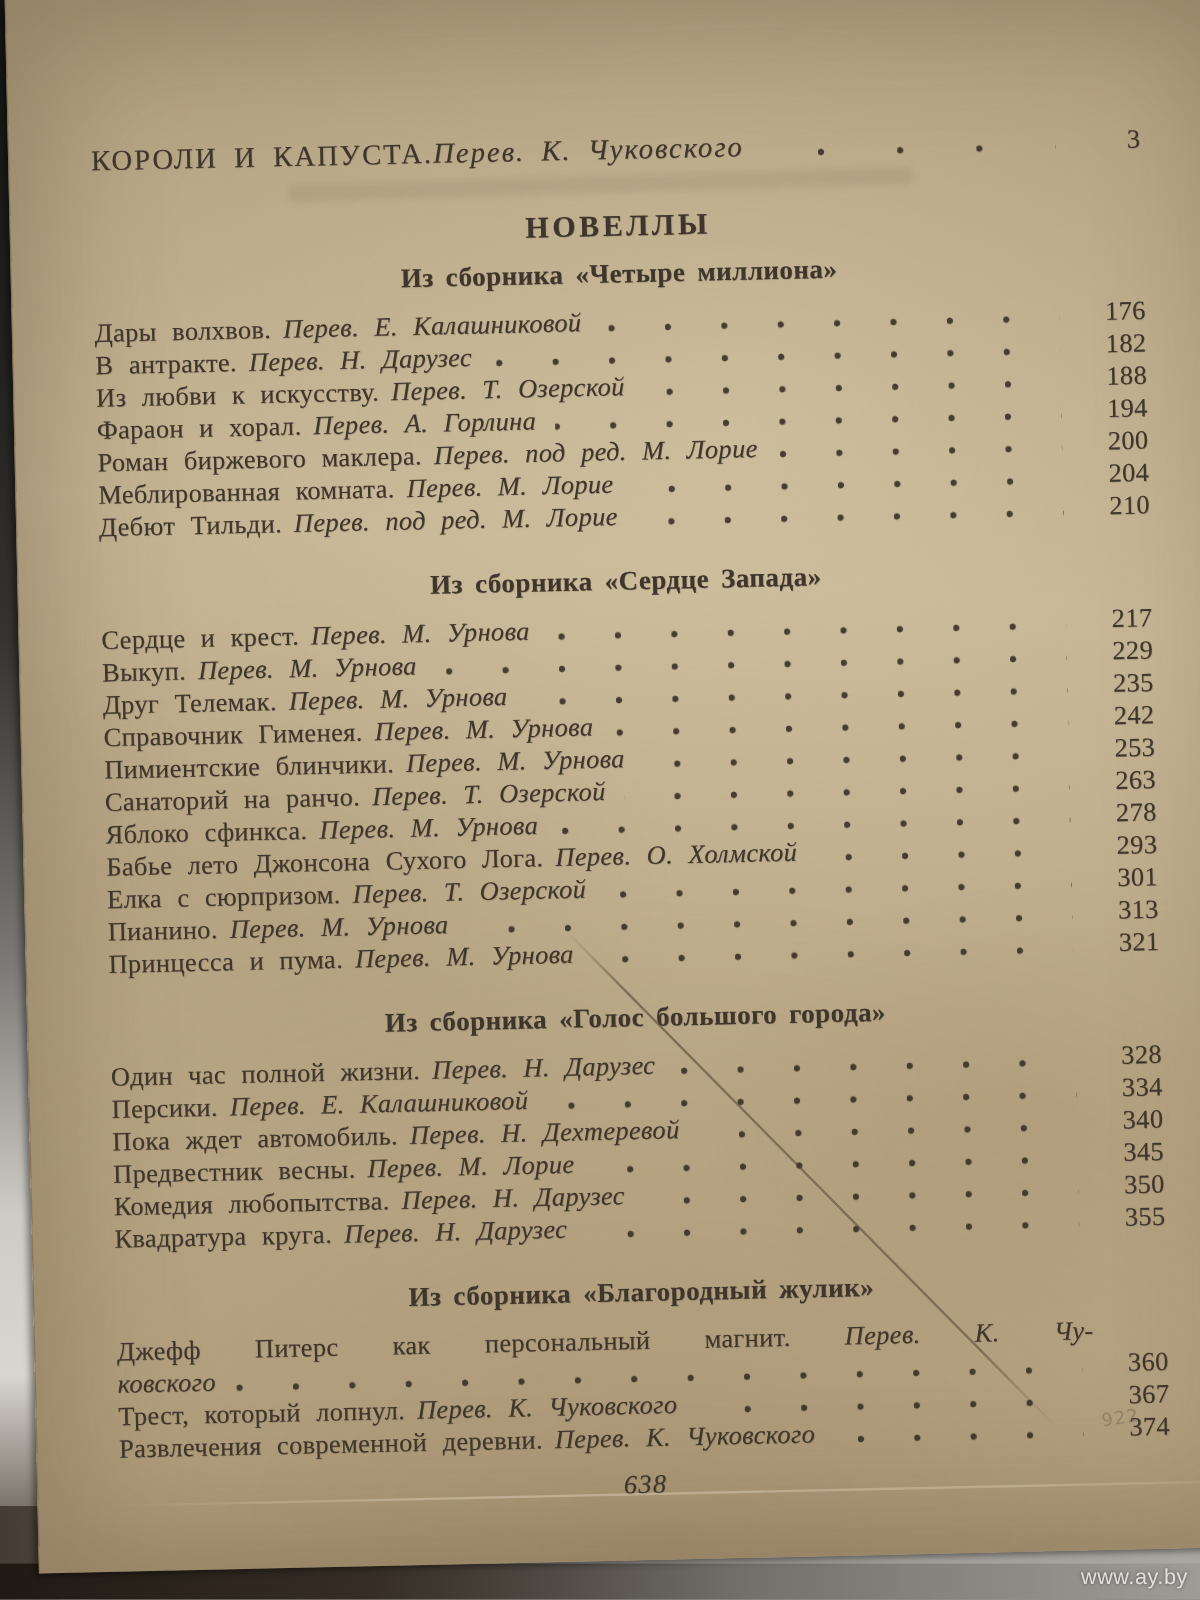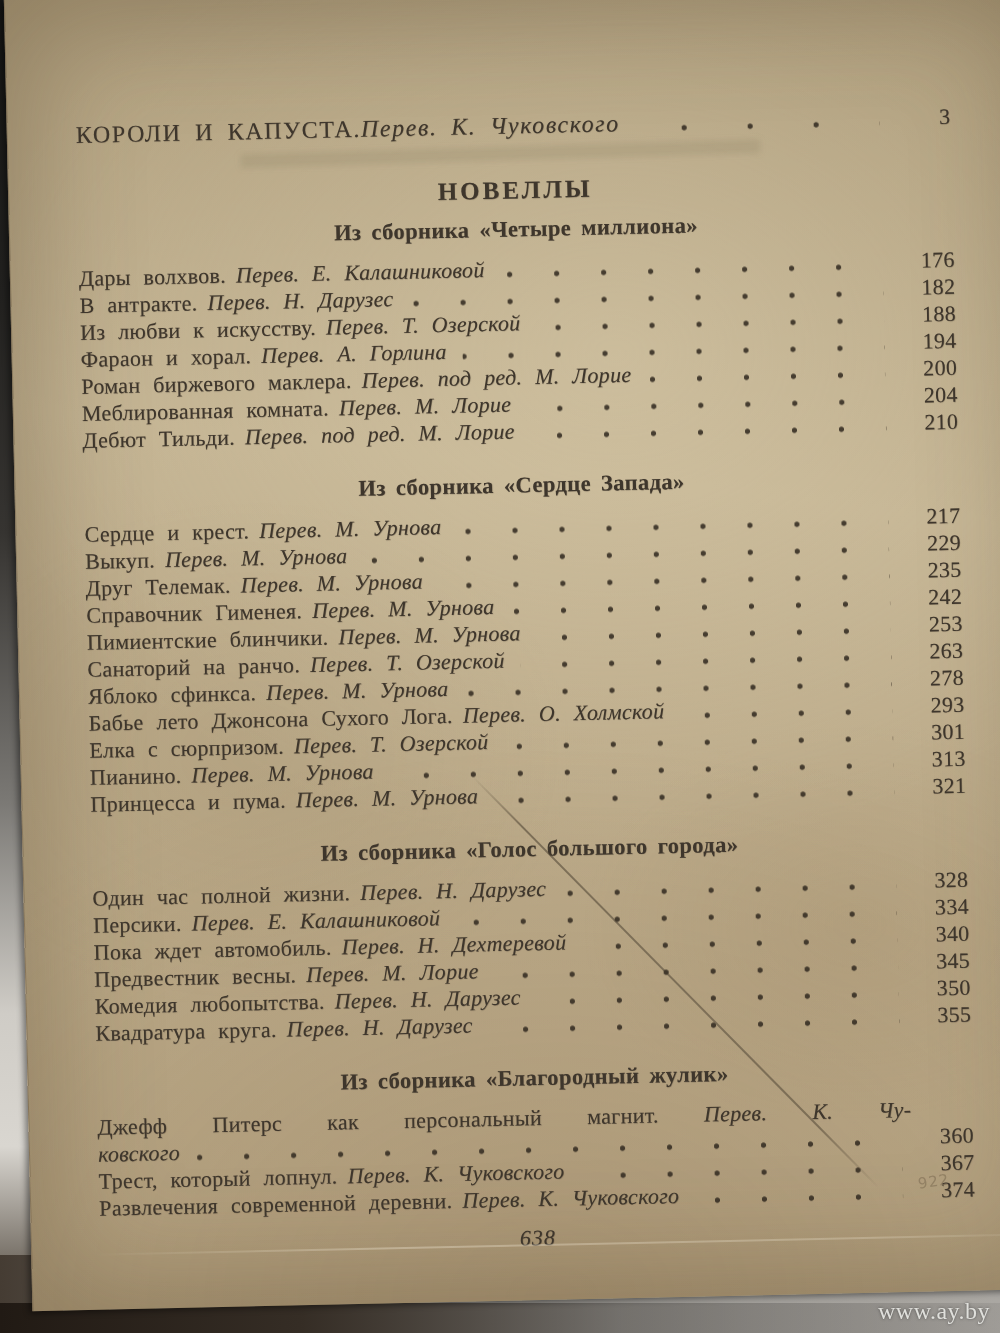--- a/index.html
+++ b/index.html
@@ -68,21 +68,21 @@
     position:absolute;left:887px;top:1193px;z-index:2;
     font-family:"DejaVu Sans",sans-serif;font-size:15px;color:rgba(122,106,80,.55);
     transform:rotate(-7deg);letter-spacing:1px;text-shadow:none;
   }
   .crease{
     position:absolute;left:60px;right:0;top:1256px;height:2px;z-index:2;
     background:linear-gradient(90deg,rgba(255,250,234,0) 0%,rgba(255,250,234,.30) 30%,rgba(255,250,234,.22) 80%,rgba(255,250,234,0) 100%);
   }
   .watermark{
     position:absolute;right:10px;bottom:8px;z-index:4;
-    font-family:Liberation Serif, serif;font-size:24px;color:rgba(233,233,229,.92);
+    font-family:Liberation Sans, sans-serif;font-size:18px;color:rgba(233,233,229,.92);
     letter-spacing:.5px;text-shadow:0 0 3px rgba(45,45,45,.7);
   }
 </style>
 </head>
 <body>
 
 <div class="bg-left"></div>
 <div class="bg-bottom"></div>
 
 <div class="page">

